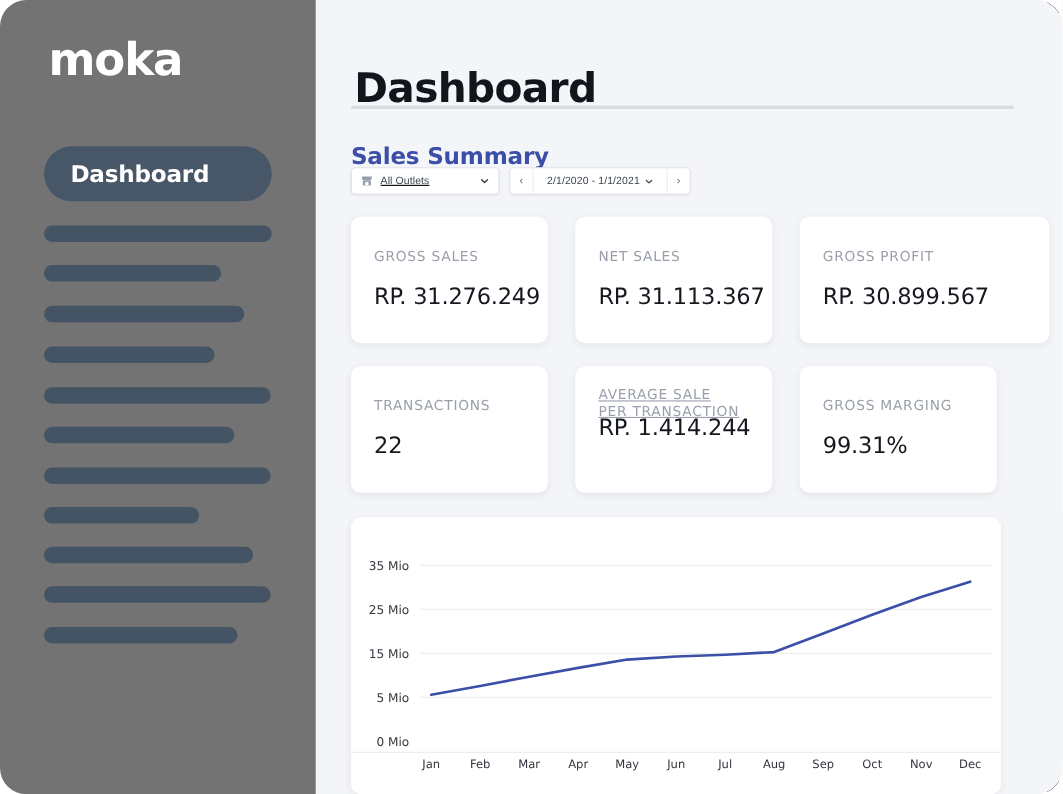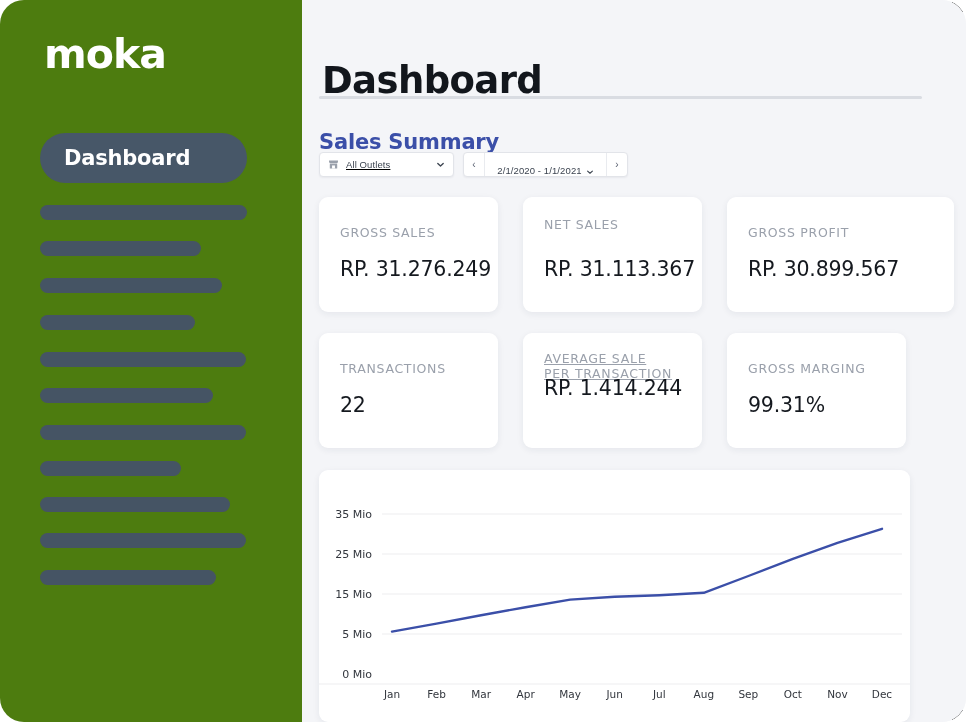--- a/index.html
+++ b/index.html
@@ -12,22 +12,23 @@
   #root{
     position:relative;
     width:966px;height:722px;
     background:#f4f5f8;
     border-radius:24px;
     overflow:hidden;
   }
   
   #sidebar{
     position:absolute;left:0;top:0;
-    width:302px;height:722px;
-    background:#4d7c0f;
+    width:260px;height:722px;
+    background:#737373;
+    padding-left:27px;
   }
   #logo{
     position:absolute;left:44px;top:34px;
     color:#ffffff;
     font-size:41px;
     font-weight:700;
     letter-spacing:-1px;
     line-height:1;
     font-family:"DejaVu Sans", sans-serif;
   }
@@ -116,21 +117,21 @@
   }
   #daterange .arw{
     width:20px;
     display:flex;align-items:center;justify-content:center;
     color:#5a6272;font-size:10px;
   }
   #daterange .arw.left{border-right:1px solid #e9ebef;}
   #daterange .arw.right{border-left:1px solid #e9ebef;}
   #daterange .dtxt{
     width:121px;
-    display:flex;align-items:flex-end;justify-content:center;
+    display:flex;align-items:center;justify-content:center;
     font-size:9.5px;color:#3c4450;letter-spacing:0.1px;
   }
   #daterange .dtxt .dchev{margin-left:4px;display:block;}
   
   .card{
     position:absolute;
     background:#ffffff;
     border-radius:9px;
     box-shadow:0 2px 7px rgba(33,45,70,0.07);
   }
@@ -220,21 +221,21 @@
       </div>
 
     </div>
 
     <div id="stat-cards">
         <div class="card" style="left: 44px; top: 197px; width: 179px; height: 115px;">
           <div class="kpi-label" style="top: 28px;">GROSS SALES</div>
           <div class="kpi-value" style="top: 60px;">RP. 31.276.249</div>
         </div>
         <div class="card" style="left: 248px; top: 197px; width: 179px; height: 115px;">
-          <div class="kpi-label" style="top: 20px;">NET SALES</div>
+          <div class="kpi-label" style="top: 28px;">NET SALES</div>
           <div class="kpi-value" style="top: 60px;">RP. 31.113.367</div>
         </div>
         <div class="card" style="left: 452px; top: 197px; width: 179px; height: 115px; padding-left: 48px;">
           <div class="kpi-label" style="top: 28px;">GROSS PROFIT</div>
           <div class="kpi-value" style="top: 60px;">RP. 30.899.567</div>
         </div>
         <div class="card" style="left: 44px; top: 333px; width: 179px; height: 115px;">
           <div class="kpi-label" style="top: 28px;">TRANSACTIONS</div>
           <div class="kpi-value" style="top: 60px;">22</div>
         </div>

